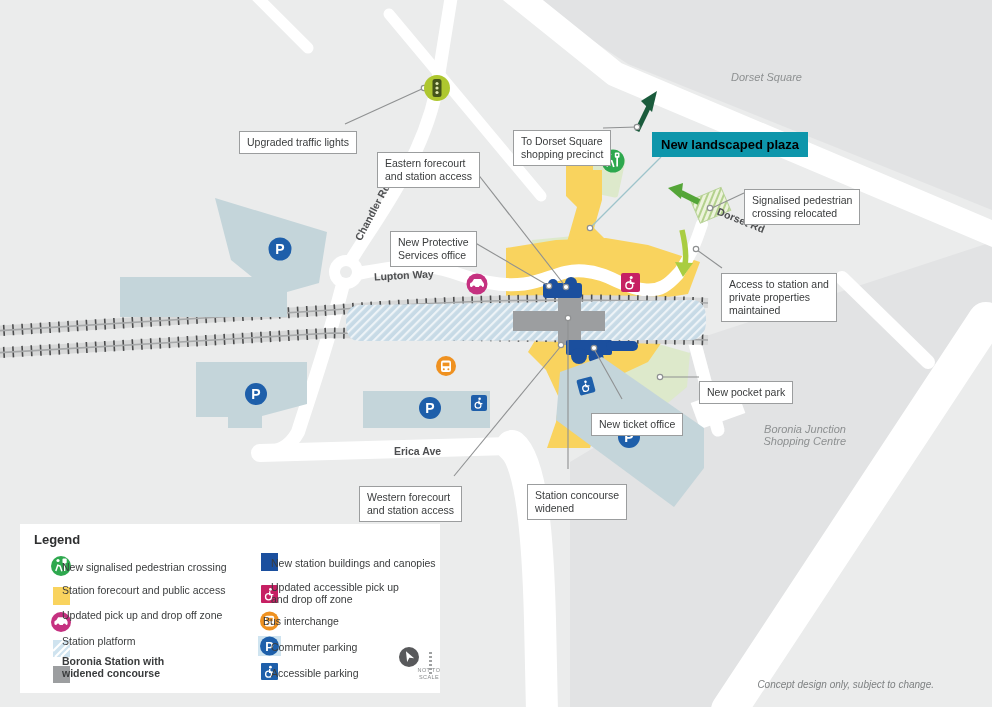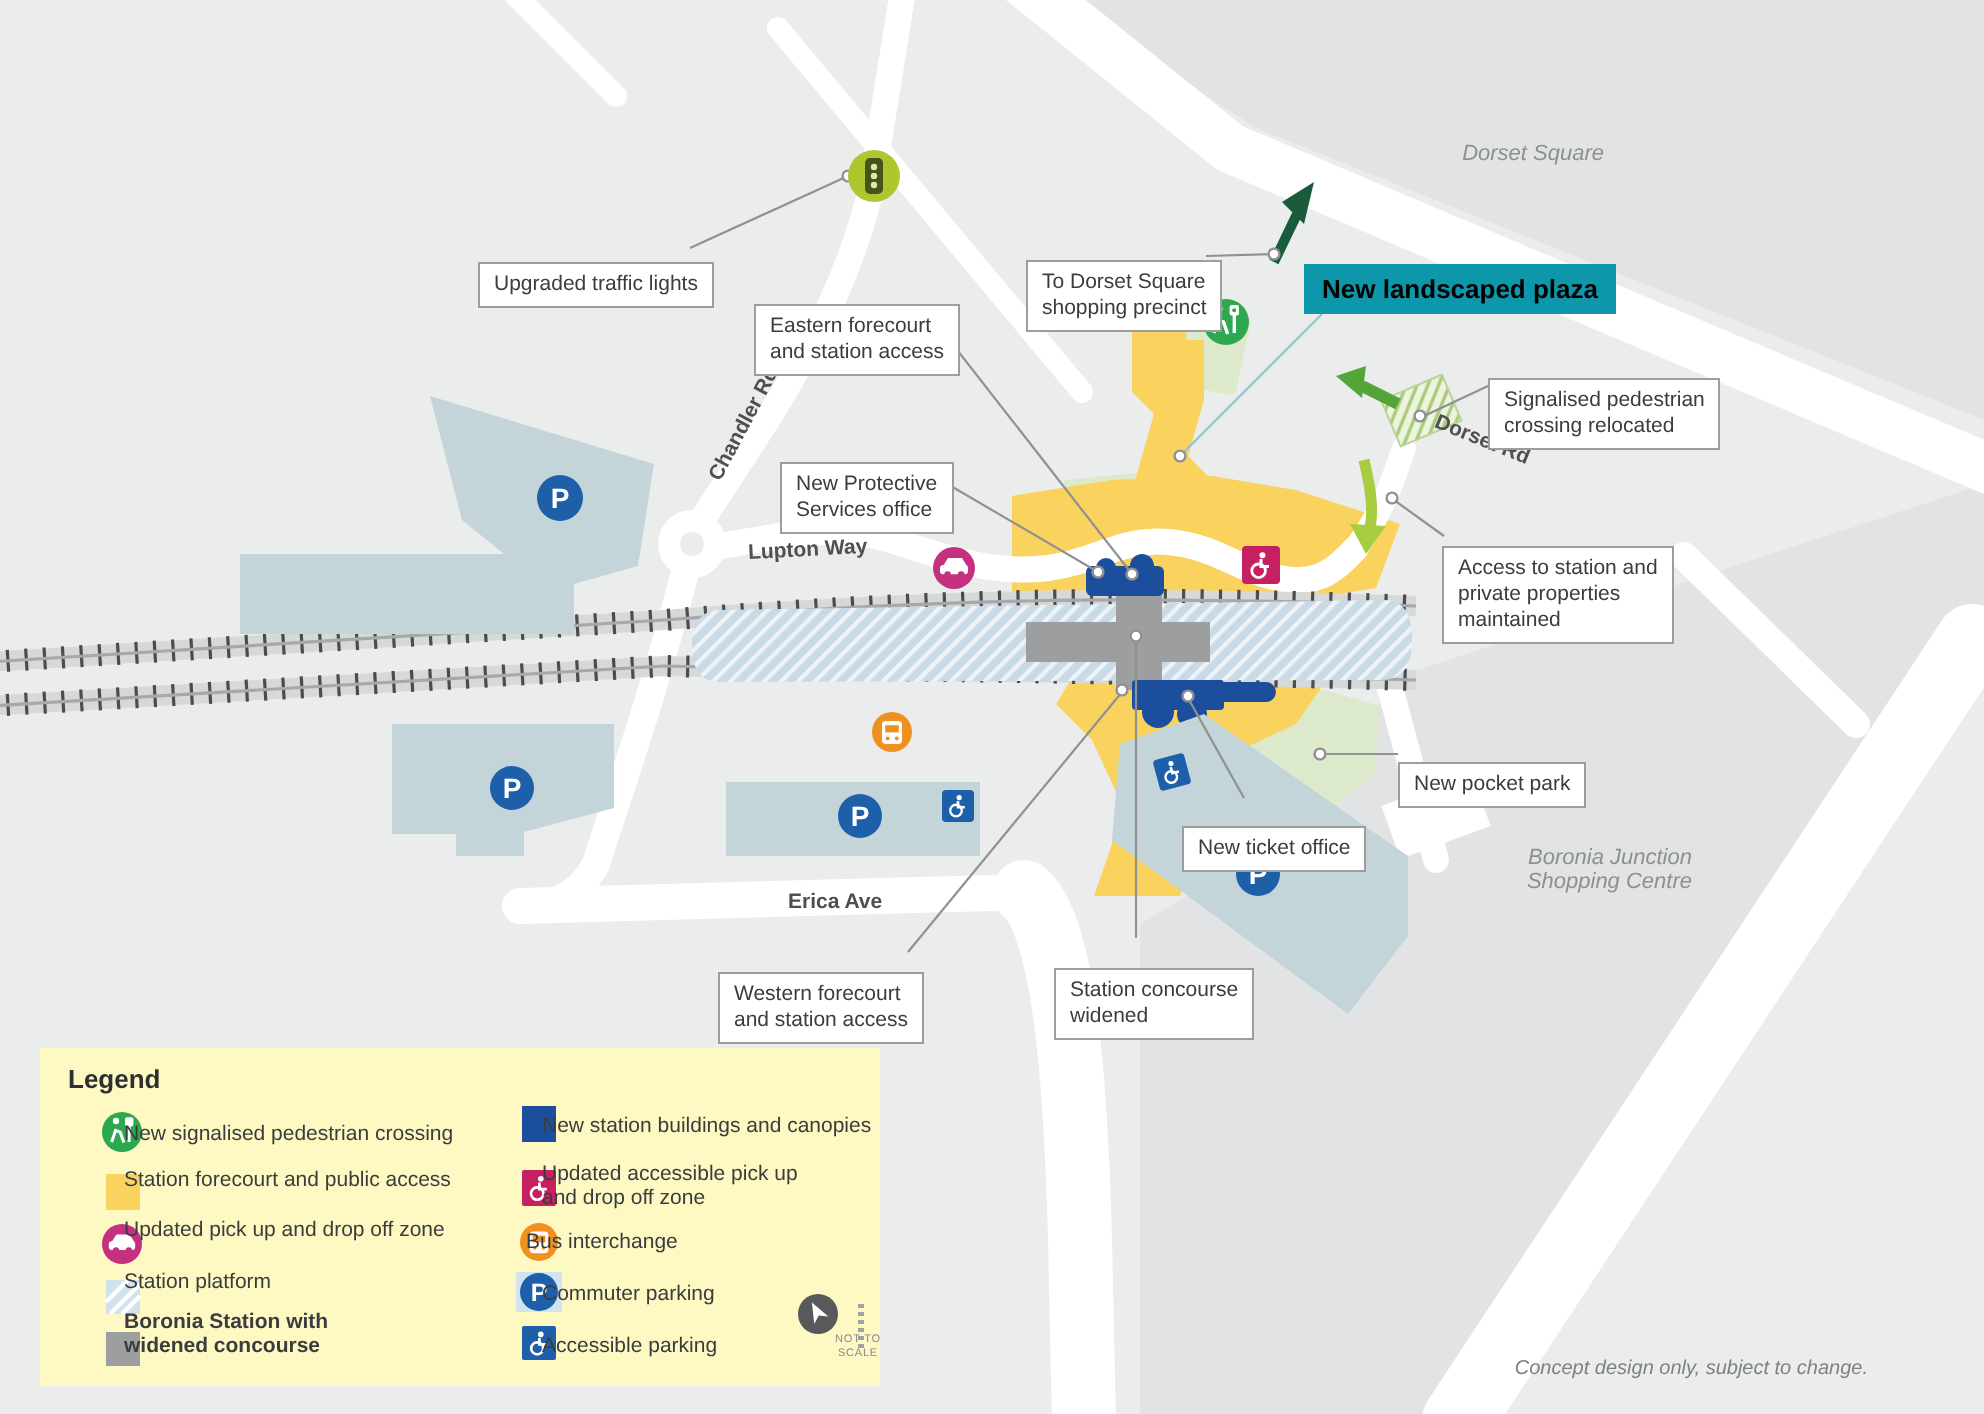--- a/index.html
+++ b/index.html
@@ -10,21 +10,21 @@
     position:absolute;background:#fff;border:1px solid #9b9d9e;color:#3a3c3d;
     font-size:10.5px;line-height:1.25;padding:4px 7px;white-space:pre-line;z-index:5;margin-top:15px;
   }
   .banner{
     position:absolute;background:#0e96ab;color:#000000;font-weight:bold;font-size:13px;
     padding:5px 9px;z-index:6;white-space:nowrap;
   }
   .roadlbl{position:absolute;color:#4e4f51;font-weight:bold;font-size:10.5px;z-index:4;white-space:nowrap;}
   .arealbl{position:absolute;color:#8d9091;font-style:italic;font-size:11px;z-index:4;white-space:pre-line;text-align:right;}
   .disclaimer{position:absolute;color:#7e8182;font-style:italic;font-size:10px;z-index:4;white-space:nowrap;}
-  .legend{position:absolute;left:20px;top:524px;width:420px;height:169px;background:#fef9c3;z-index:7;}
+  .legend{position:absolute;left:20px;top:524px;width:420px;height:169px;background:#ffffff;z-index:7;}
   .legend-title{position:absolute;left:14px;top:8px;font-size:13px;font-weight:bold;color:#2e2f30;}
   .li-label{position:absolute;font-size:10.5px;color:#3a3c3d;line-height:1.15;white-space:pre-line;}
   .sw{position:absolute;}
   .scale-note{position:absolute;left:376px;top:143px;width:66px;text-align:center;font-size:5.5px;
     letter-spacing:.4px;color:#86898a;line-height:1.25;white-space:pre-line;}
   .vcode{position:absolute;left:409px;top:128px;width:3px;height:23px;
     background:repeating-linear-gradient(#9fa1a2 0 2px,transparent 2px 4px);}
 </style>
 </head>
 <body>

